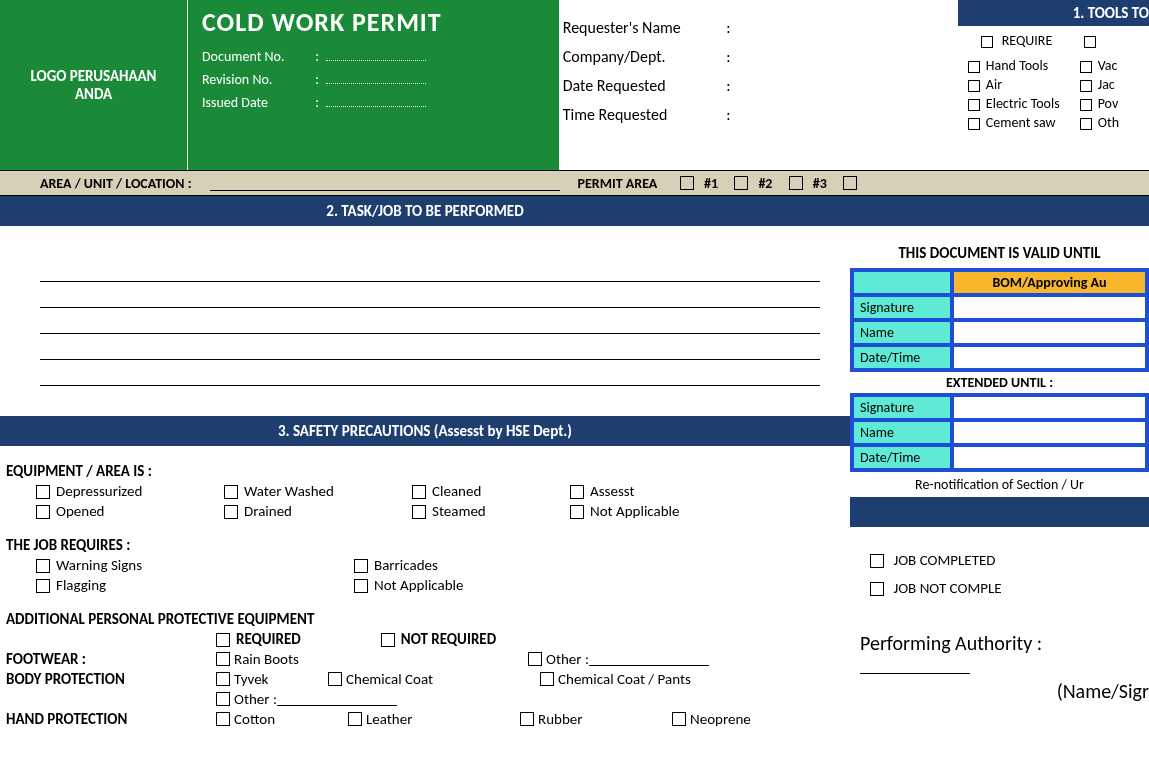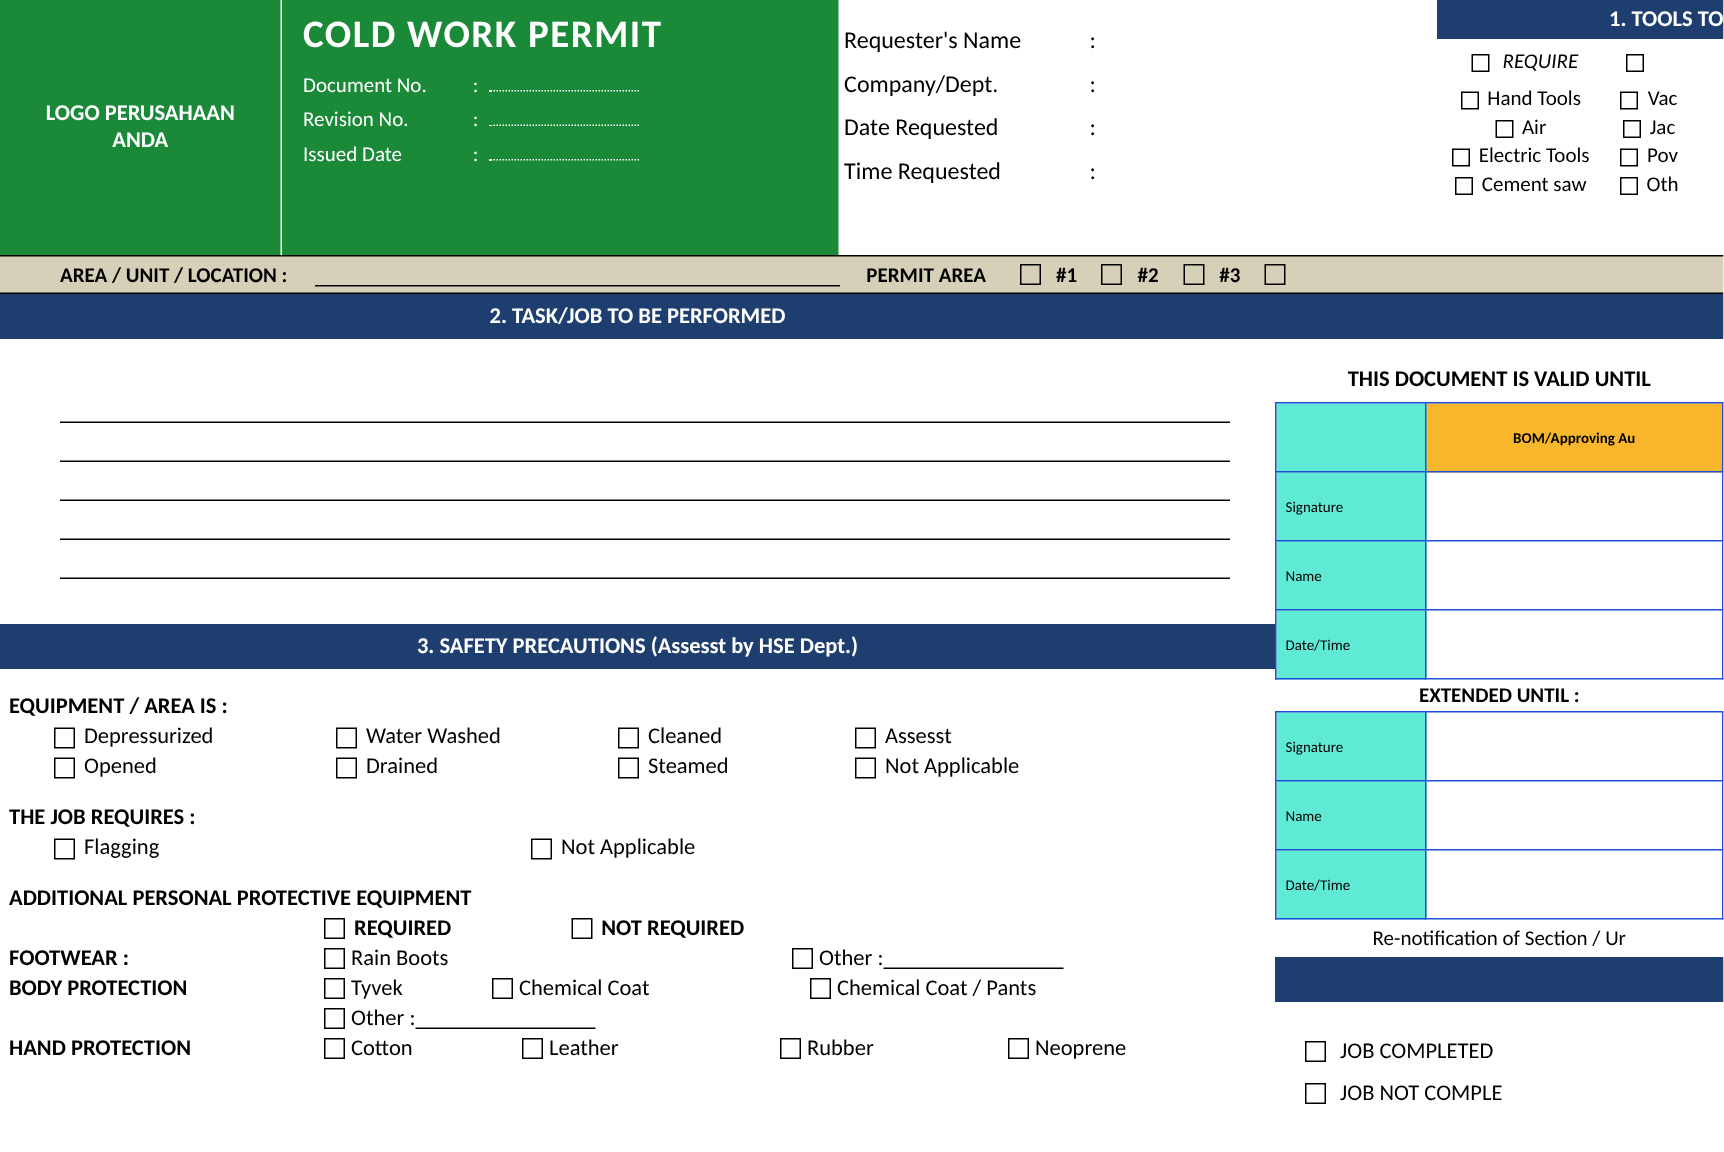--- a/index.html
+++ b/index.html
@@ -12,26 +12,26 @@
   .doc-row { font-size: 14px; margin: 6px 0; }
   .doc-row .lbl { display: inline-block; width: 110px; }
   .doc-row .colon { display: inline-block; }
   .doc-row .dots { border-bottom: 1px dotted #fff; display: inline-block; width: 100px; margin-left: 4px; height: 10px; }
   .req-col { width: 400px; padding: 8px 4px; font-size: 16px; }
   .req-row { margin: 10px 0; }
   .req-row .lbl { display: inline-block; width: 160px; }
   .tools-col { flex: 1; }
   .tools-head { background: #1f3e70; color: #fff; font-weight: bold; text-align: right; padding: 4px 0; height: 26px; font-size: 15px; }
   .tools-body { padding: 6px 10px; font-size: 14px; }
-  .tools-top { margin-bottom: 6px; font-style: italic; }
+  .tools-top { margin-bottom: 6px; }
   .tools-grid { display: flex; }
   .tools-gcol { margin-right: 20px; }
   .cb { display: inline-block; width: 14px; height: 14px; border: 1.5px solid #000; vertical-align: middle; margin-right: 6px; }
   .cb-sm { width: 12px; height: 12px; }
-  .tools-item { margin: 2px 0; white-space: nowrap; text-align: center; }
+  .tools-item { margin: 2px 0; white-space: nowrap; }
   .area-row { background: #d6d0b8; border-top: 1px solid #000; border-bottom: 1px solid #000; display: flex; align-items: center; font-weight: bold; font-size: 14px; height: 26px; }
   .area-row .aul { padding: 0 18px 0 40px; }
   .area-row .line { border-bottom: 1.5px solid #000; flex: 0 0 350px; height: 16px; }
   .area-row .permit { margin: 0 10px 0 18px; }
   .area-row .num { margin: 0 10px 0 4px; }
   .main { display: flex; }
   .left { width: 850px; }
   .right { flex: 1; }
   .sec-head { background: #1f3e70; color: #fff; font-weight: bold; text-align: center; padding: 6px 0; font-size: 15px; }
   .task-lines { padding: 30px 30px 30px 40px; }
@@ -44,21 +44,21 @@
   .ppe-row { display: flex; font-weight: bold; margin: 2px 0 2px 0; }
   .ppe-left { width: 210px; font-weight: bold; }
   .ppe-line { display: flex; align-items: center; margin: 2px 0; }
   .ppe-line .ppe-left { font-weight: bold; }
   .ppe-items { display: flex; flex: 1; align-items: center; }
   .ppe-cb { display: flex; align-items: center; margin-right: 12px; }
   .ppe-cb .cb { margin-right: 4px; }
   .uline { border-bottom: 1px solid #000; display: inline-block; min-width: 120px; height: 14px; }
   .valid-title { text-align: center; font-weight: bold; padding: 18px 0 6px 0; font-size: 15px; }
   .tbl { width: 100%; border-collapse: collapse; }
-  .tbl td, .tbl th { border: 1px solid #1d4ed8; font-size: 10px; padding: 16px 6px; text-align: left; }
+  .tbl td, .tbl th { border: 4px solid #1d4ed8; font-size: 14px; padding: 2px 6px; text-align: left; }
   .tbl .hdr { background: #f8b62c; text-align: center; font-weight: bold; }
   .tbl .lab { background: #5eead4; width: 100px; }
   .ext-title { text-align: center; font-weight: bold; padding: 2px 0; }
   .renotif { text-align: center; font-size: 14px; padding: 4px 0; }
   .right-bar { background: #1f3e70; height: 30px; }
   .job-status { padding: 14px 0 14px 20px; font-size: 15px; }
   .job-status .cb-item2 { margin: 10px 0; }
   .perf { padding: 10px 0 0 10px; font-size: 20px; }
   .perf .ul2 { border-bottom: 1px solid #000; display: inline-block; width: 110px; height: 14px; }
   .perf .ns { text-align: right; padding-right: 0; }
@@ -198,20 +198,30 @@
         <div class="cb-item">
             <span class="cb"></span>
             <span>Not Applicable</span>
           </div>
       </div>
 
       <div class="grp-title" style="margin-top:14px">THE JOB REQUIRES :</div>
       <div class="cb-row">
         <div class="cb-item" style="min-width:300px">
             <span class="cb"></span>
+            <span>Warning Signs</span>
+          </div>
+        <div class="cb-item">
+            <span class="cb"></span>
+            <span>Barricades</span>
+          </div>
+      </div>
+      <div class="cb-row">
+        <div class="cb-item" style="min-width:300px">
+            <span class="cb"></span>
             <span>Flagging</span>
           </div>
         <div class="cb-item">
             <span class="cb"></span>
             <span>Not Applicable</span>
           </div>
       </div>
 
       <div class="grp-title" style="margin-top:14px">ADDITIONAL PERSONAL PROTECTIVE EQUIPMENT</div>
       <div class="ppe-row">

